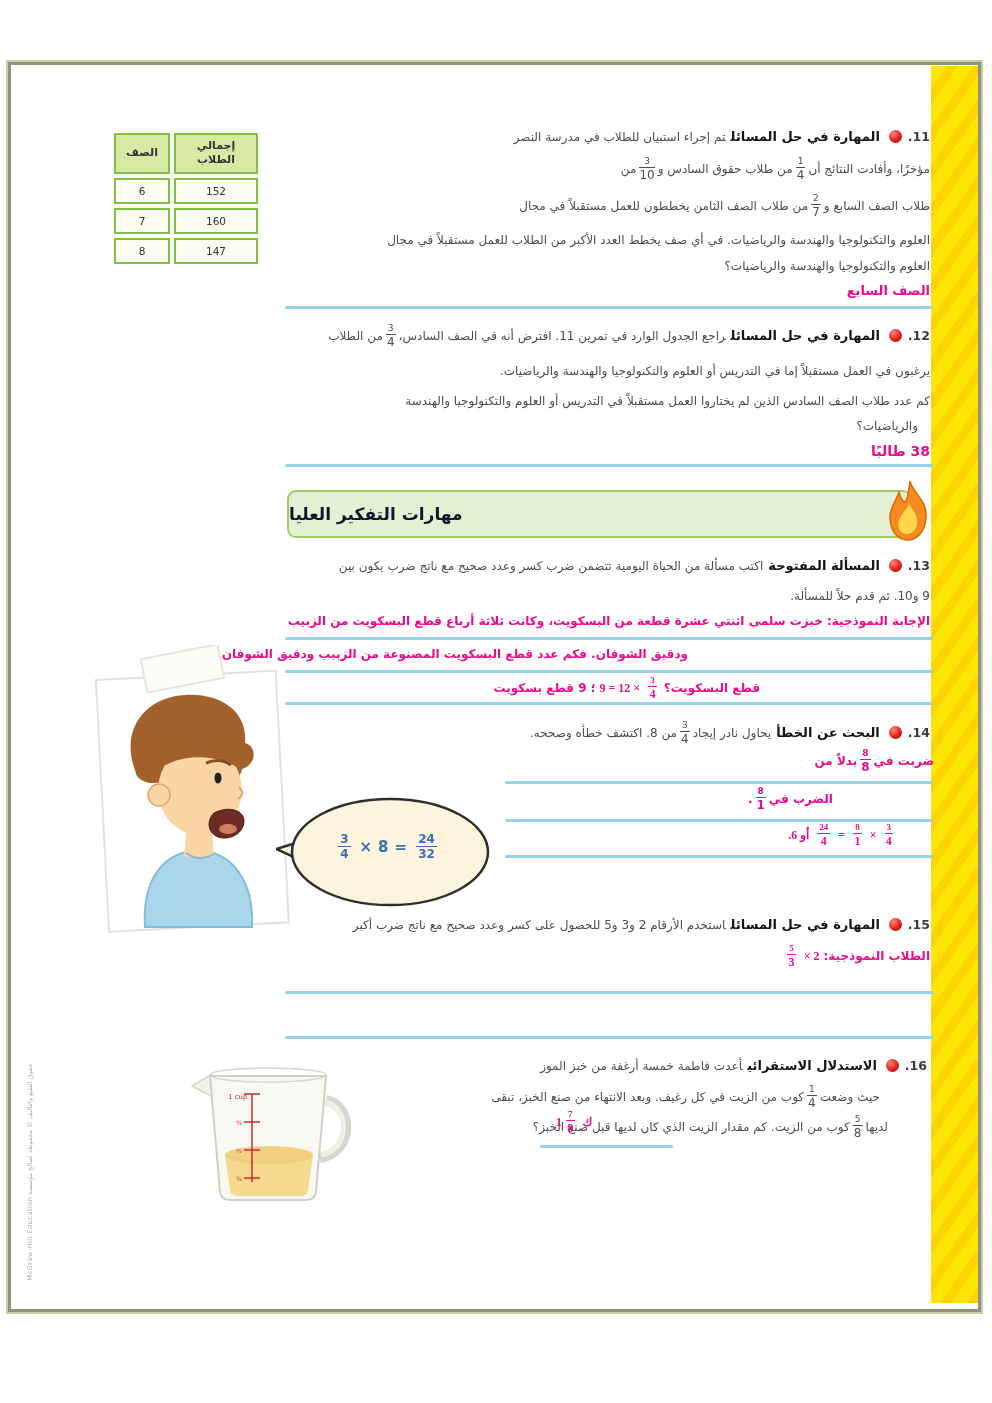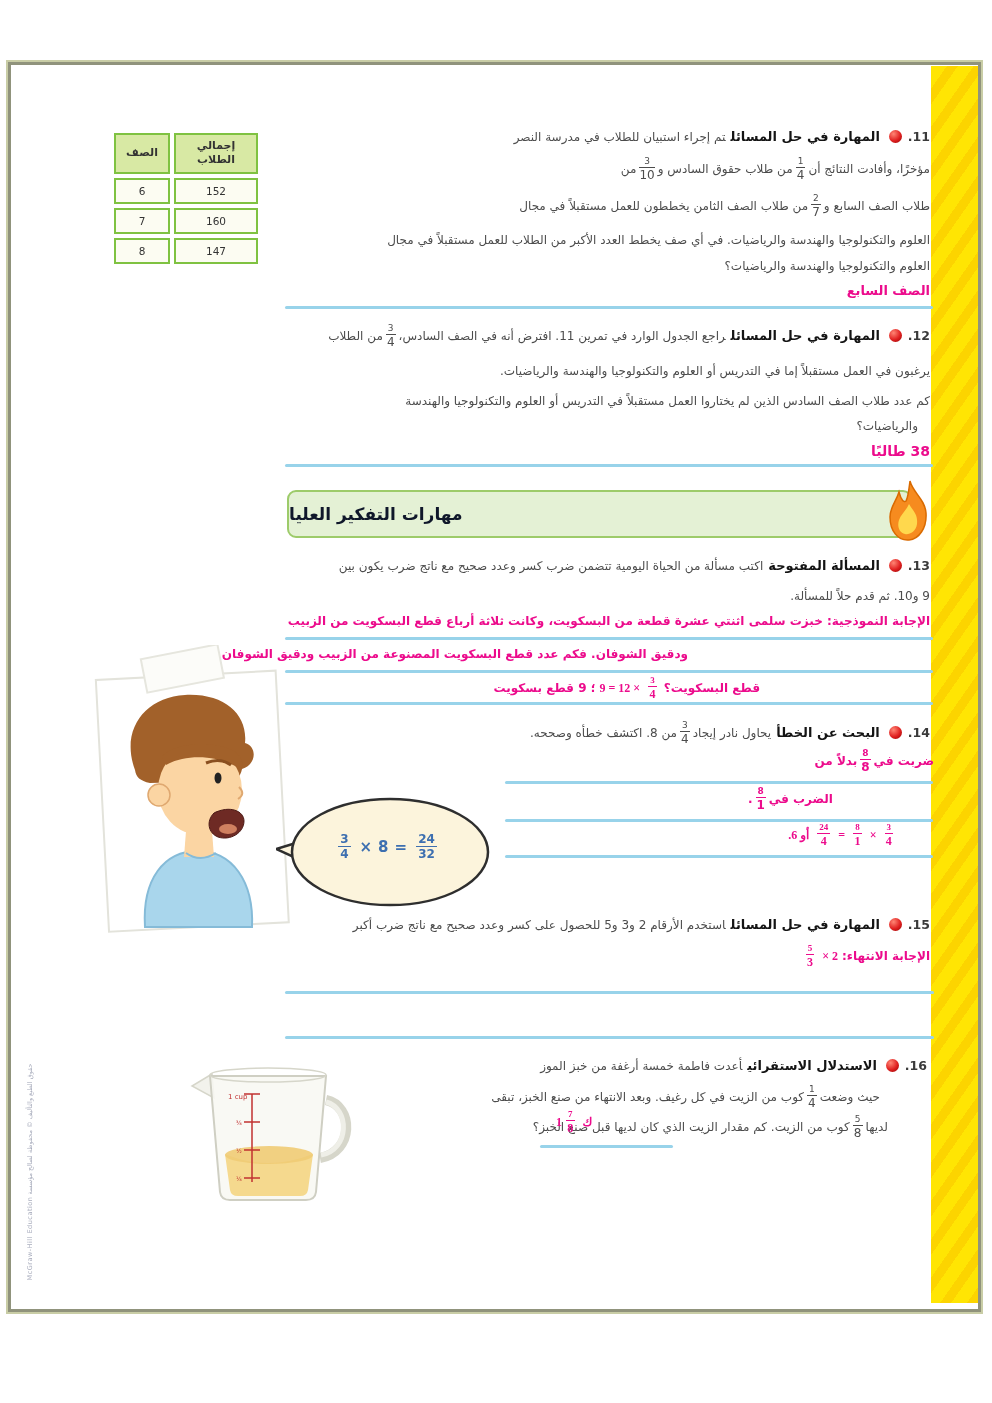--- a/index.html
+++ b/index.html
@@ -180,21 +180,21 @@
       <span>×</span>
       <span>8</span>
       <span>=</span>
       <span class="frac">
         <span class="nm">24</span>
         <span class="dn">32</span>
       </span>
     </div>
 
   <div class="ln" style="top:915px;right:62px"><span class="pnum">15.</span><span class="red-ball"></span><span class="blabel">المهارة في حل المسائل</span><span>استخدم الأرقام 2 و3 و5 للحصول على كسر وعدد صحيح مع ناتج ضرب أكبر</span></div>
-  <div class="ln pink" style="top:944px;right:62px"><span>الإجابة الانتهاء:</span><span class="eq">
+  <div class="ln pink" style="top:944px;right:62px"><span>الطلاب النموذجية:</span><span class="eq">
         <span class="frac">
           <span class="nm">5</span>
           <span class="dn">3</span>
         </span>
         <span>× 2</span>
       </span></div>
   <div class="bl" style="left:285px;top:991px;width:649px"></div>
   <div class="bl" style="left:285px;top:1036px;width:649px"></div>
 
   <div class="ln" style="top:1056px;right:65px"><span class="pnum">16.</span><span class="red-ball"></span><span class="blabel">الاستدلال الاستقرائي</span><span>أعدت فاطمة خمسة أرغفة من خبز الموز</span></div>

